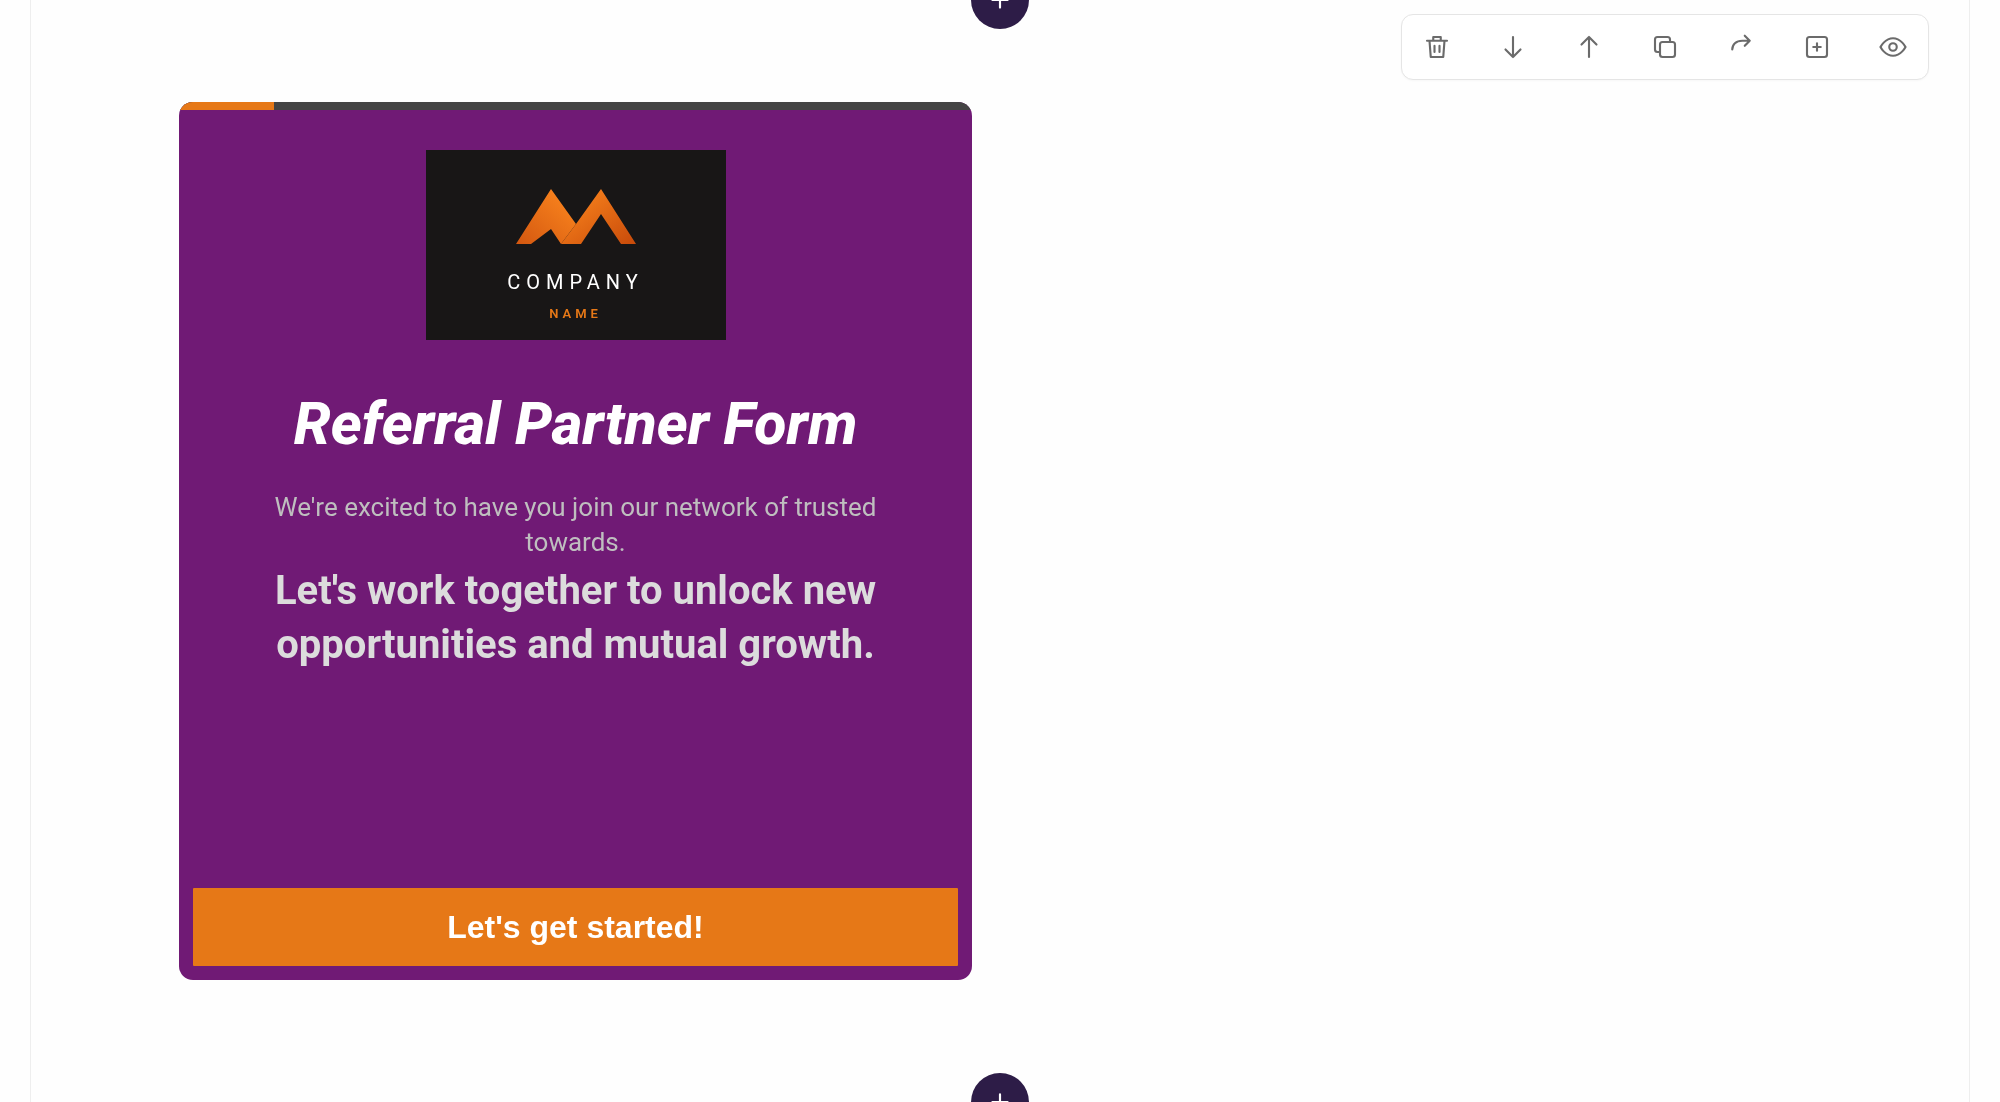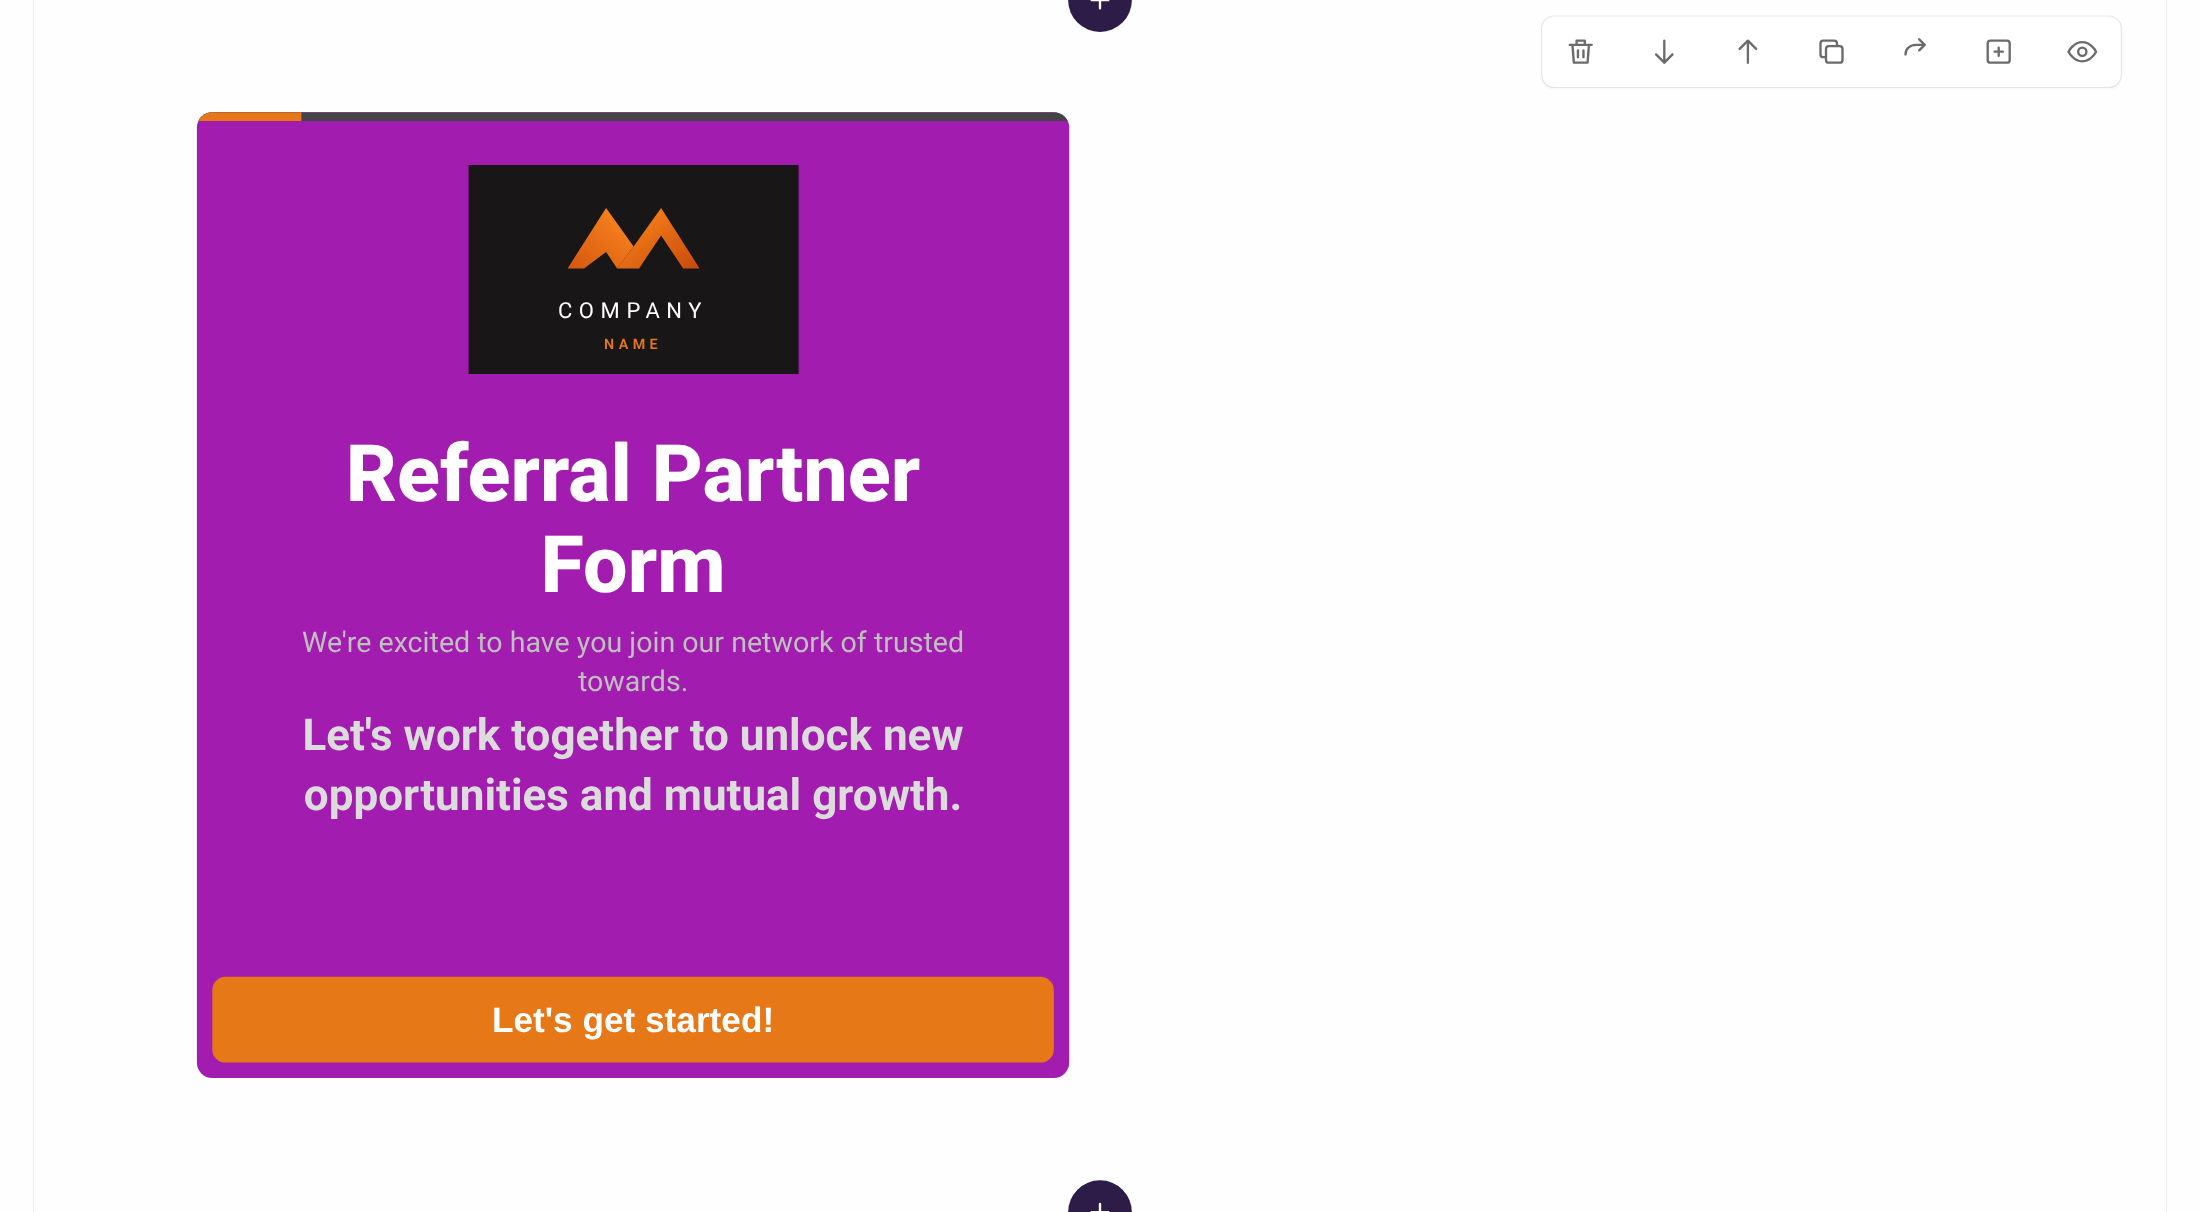--- a/index.html
+++ b/index.html
@@ -23,21 +23,21 @@
       bottom: 0;
       border-left: 1px solid #eee;
       border-right: 1px solid #eee;
     }
     .form-card {
       position: absolute;
       left: 148px;
       top: 102px;
       width: 793px;
       height: 878px;
-      background: #a21caf;
+      background: #701a75;
       border-radius: 14px;
       overflow: hidden;
       display: flex;
       flex-direction: column;
     }
     .progress-bar {
       height: 8px;
       background: #444;
       width: 100%;
     }
@@ -78,25 +78,26 @@
     }
     .logo-name {
       color: #e67817;
       font-size: 13px;
       letter-spacing: 4px;
       font-weight: 600;
       margin-top: 12px;
     }
     .card-title {
       color: #fff;
-      font-size: 72px;
+      font-size: 59px;
       font-weight: 800;
       line-height: 1.15;
-      margin-bottom: 12px;
+      margin-bottom: 32px;
       padding: 0 40px;
+      font-style: italic;
     }
     .card-intro {
       color: #bfbfbf;
       font-size: 26px;
       line-height: 1.35;
       margin-bottom: 4px;
       padding: 0 30px;
     }
     .card-emphasis {
       color: #dcdcdc;
@@ -109,21 +110,21 @@
     .card-sub {
       color: #bfbfbf;
       font-size: 25px;
       line-height: 1.35;
       padding: 0 60px;
     }
     .cta-button {
       margin: 18px 14px 14px;
       height: 78px;
       background: #e67817;
-      border-radius: 12px;
+      border-radius: 1px;
       display: flex;
       align-items: center;
       justify-content: center;
       color: #fff;
       font-size: 32px;
       font-weight: 700;
       cursor: pointer;
       border: none;
     }
     .floating-add {

